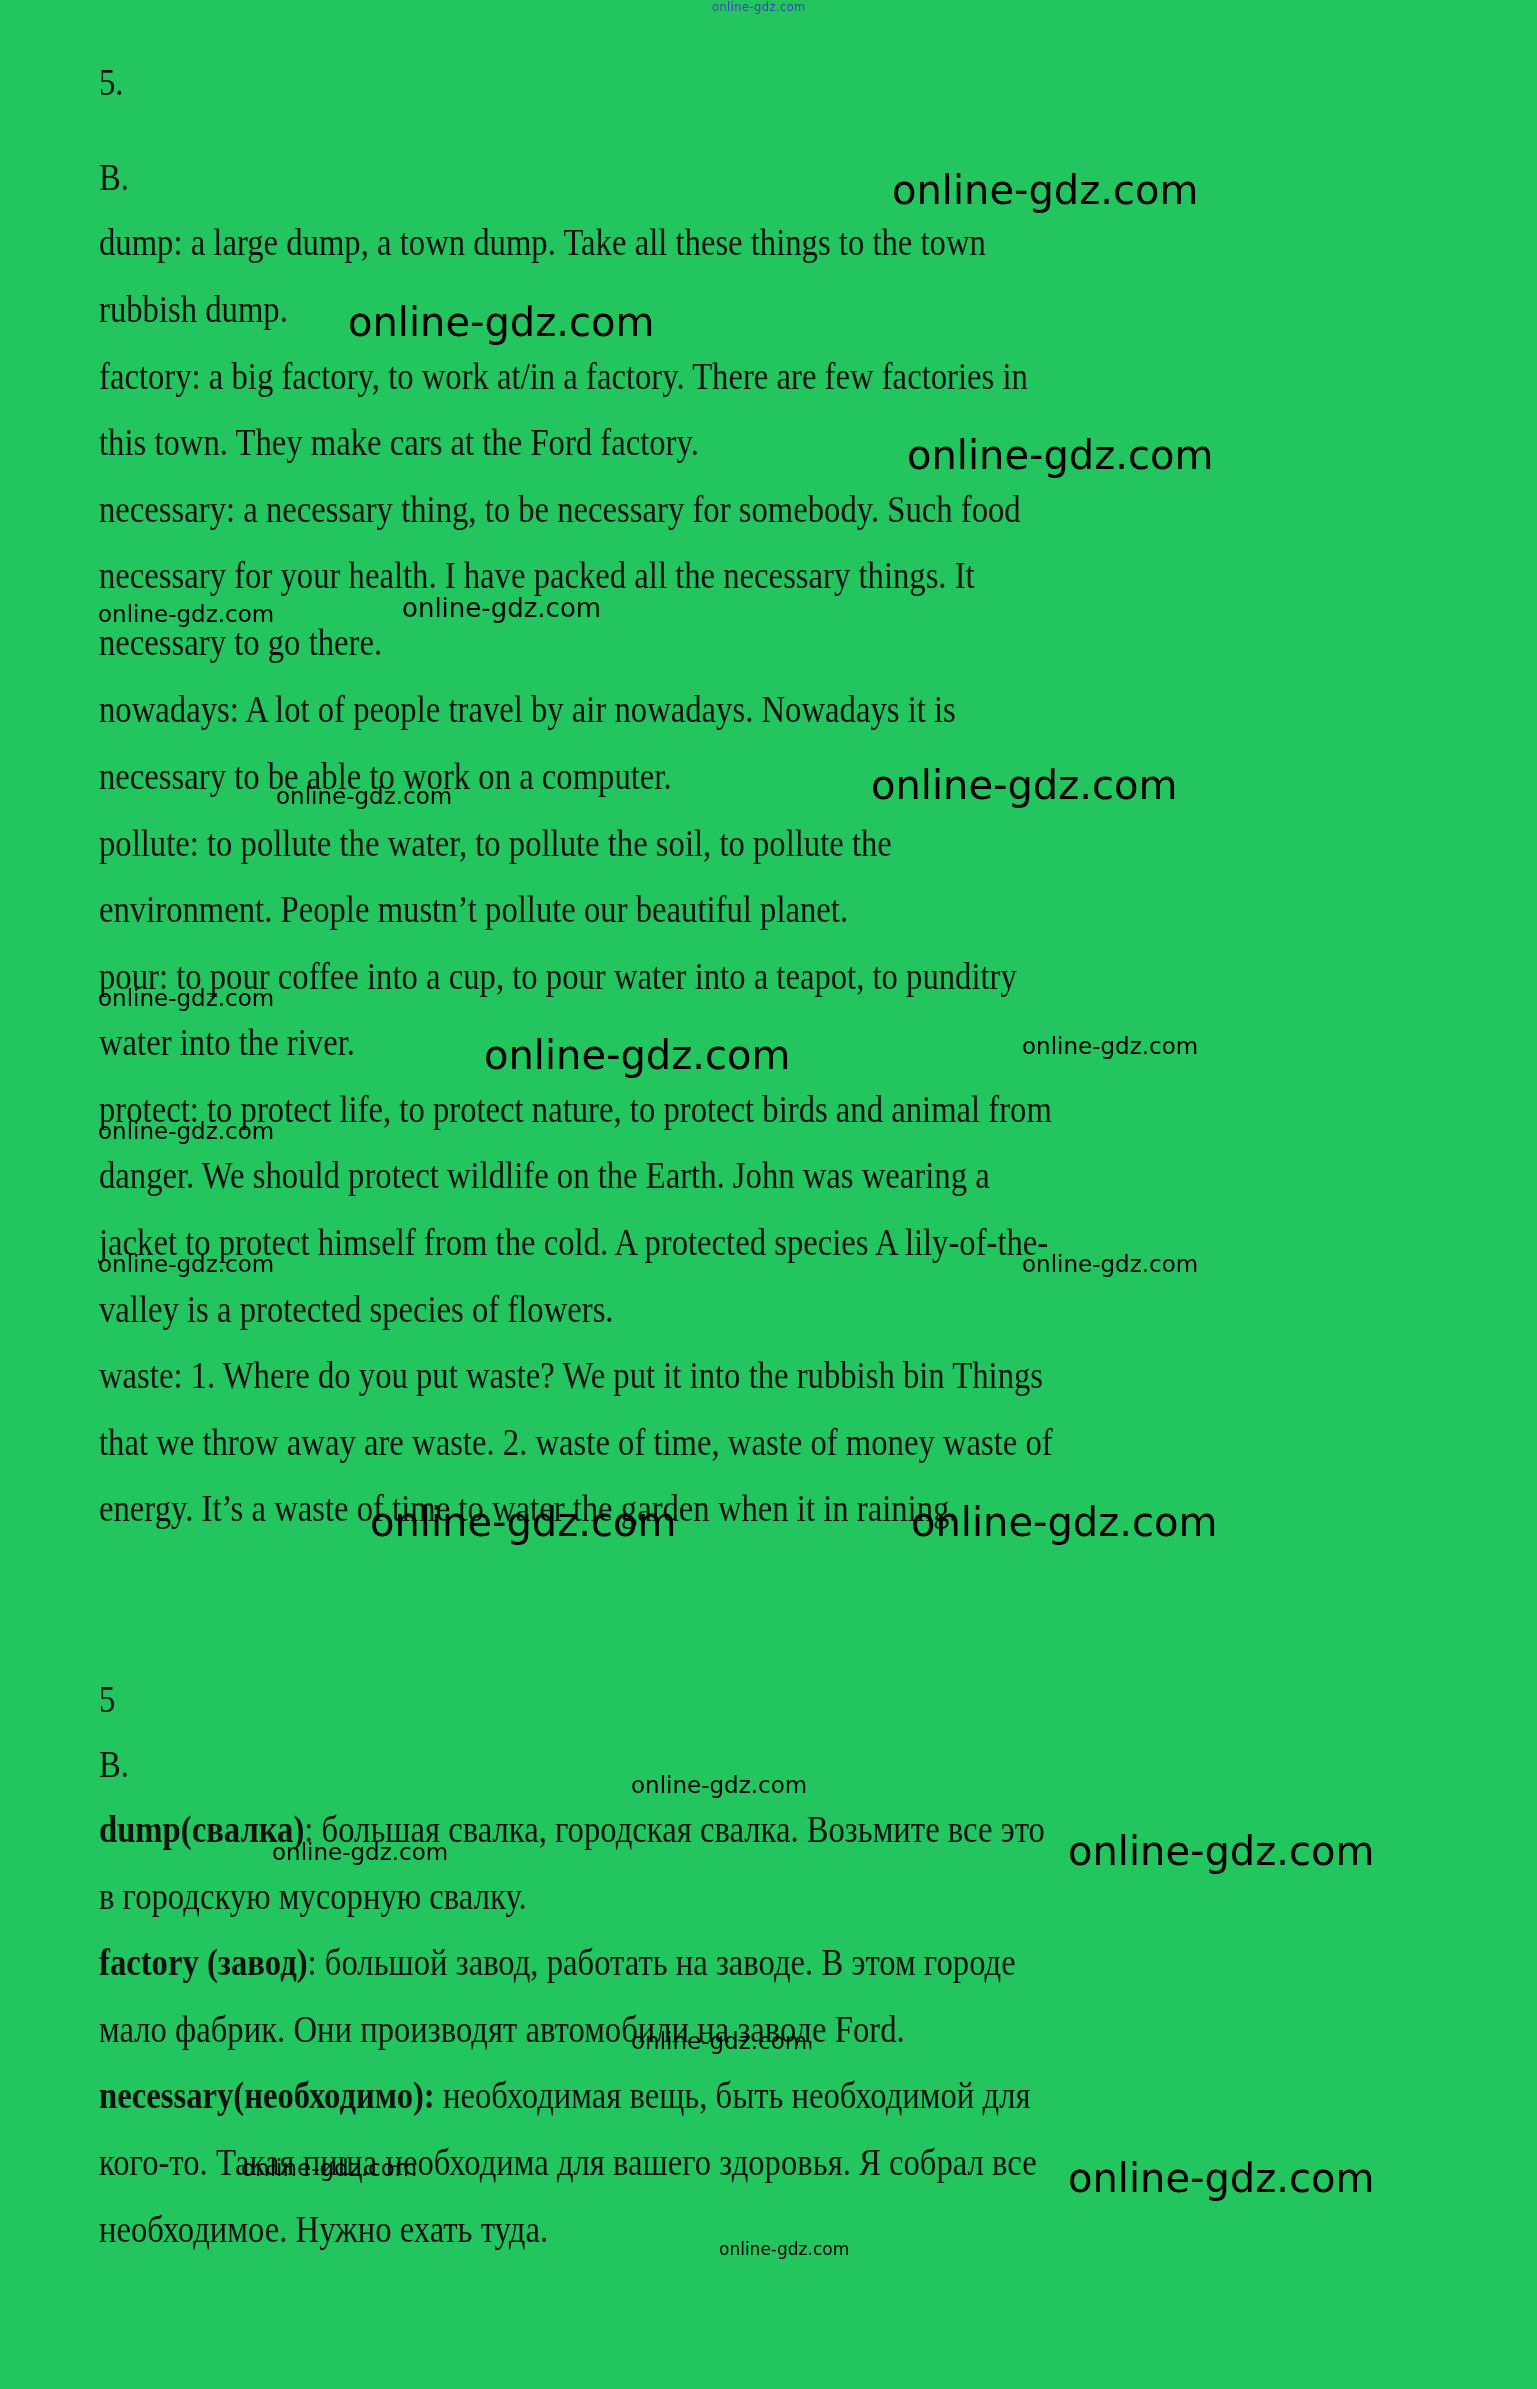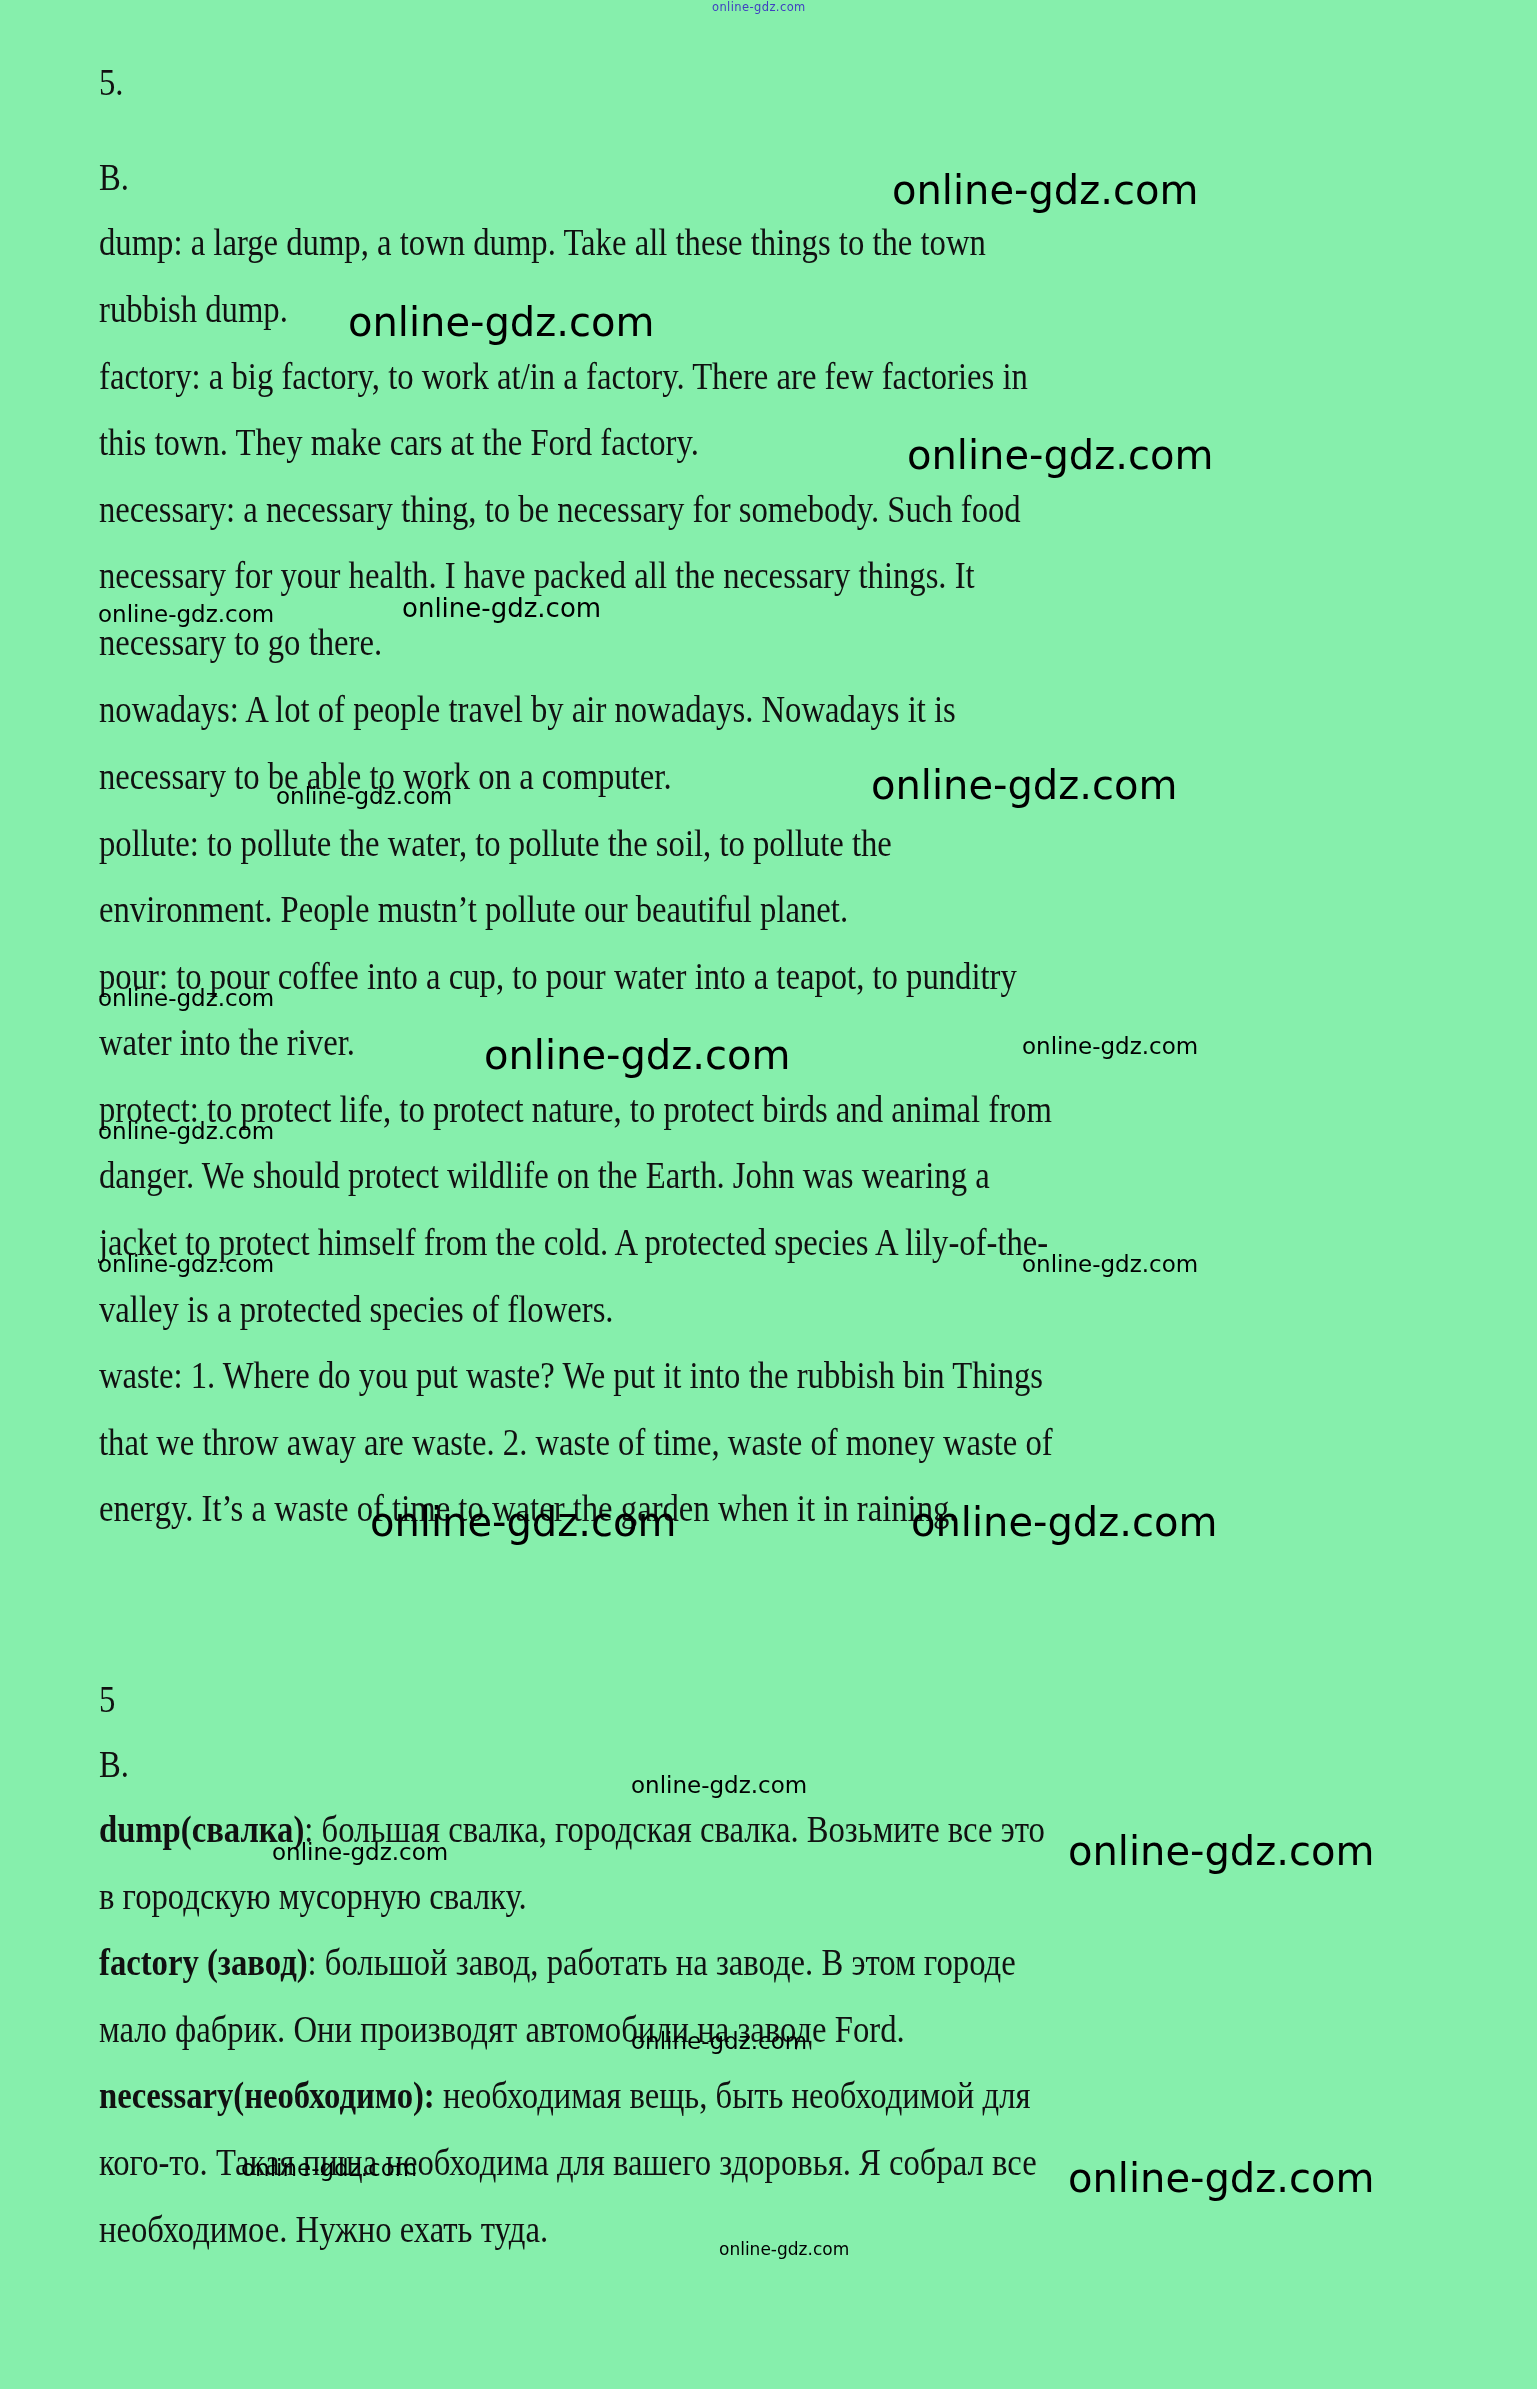--- a/index.html
+++ b/index.html
@@ -1,17 +1,17 @@
 <!DOCTYPE html>
 <html style="font-size:12.2px"><head>
 <meta charset="utf-8">
 <style>
   html, body { margin: 0; padding: 0; background: #ffffff; }
   body { width: 1538px; height: 2389px; position: relative; overflow: hidden; }
-  .page { position: absolute; left: 0; top: 0; width: 1538px; height: 2389px; background: #86efac; }
+  .page { position: absolute; left: 0; top: 0; width: 1538px; height: 2389px; background: #22c55e; }
   .line {
     position: absolute; left: 99px;
     font-family: "Liberation Serif", "DejaVu Serif", serif;
     font-size: 38px; color: #111111; white-space: nowrap;
     line-height: 1; transform-origin: left top;
   }
   .line b { font-weight: bold; }
   .wm {
     position: absolute; font-family: "DejaVu Sans", "Liberation Sans", sans-serif;
     color: #000000; white-space: nowrap; line-height: 1;

